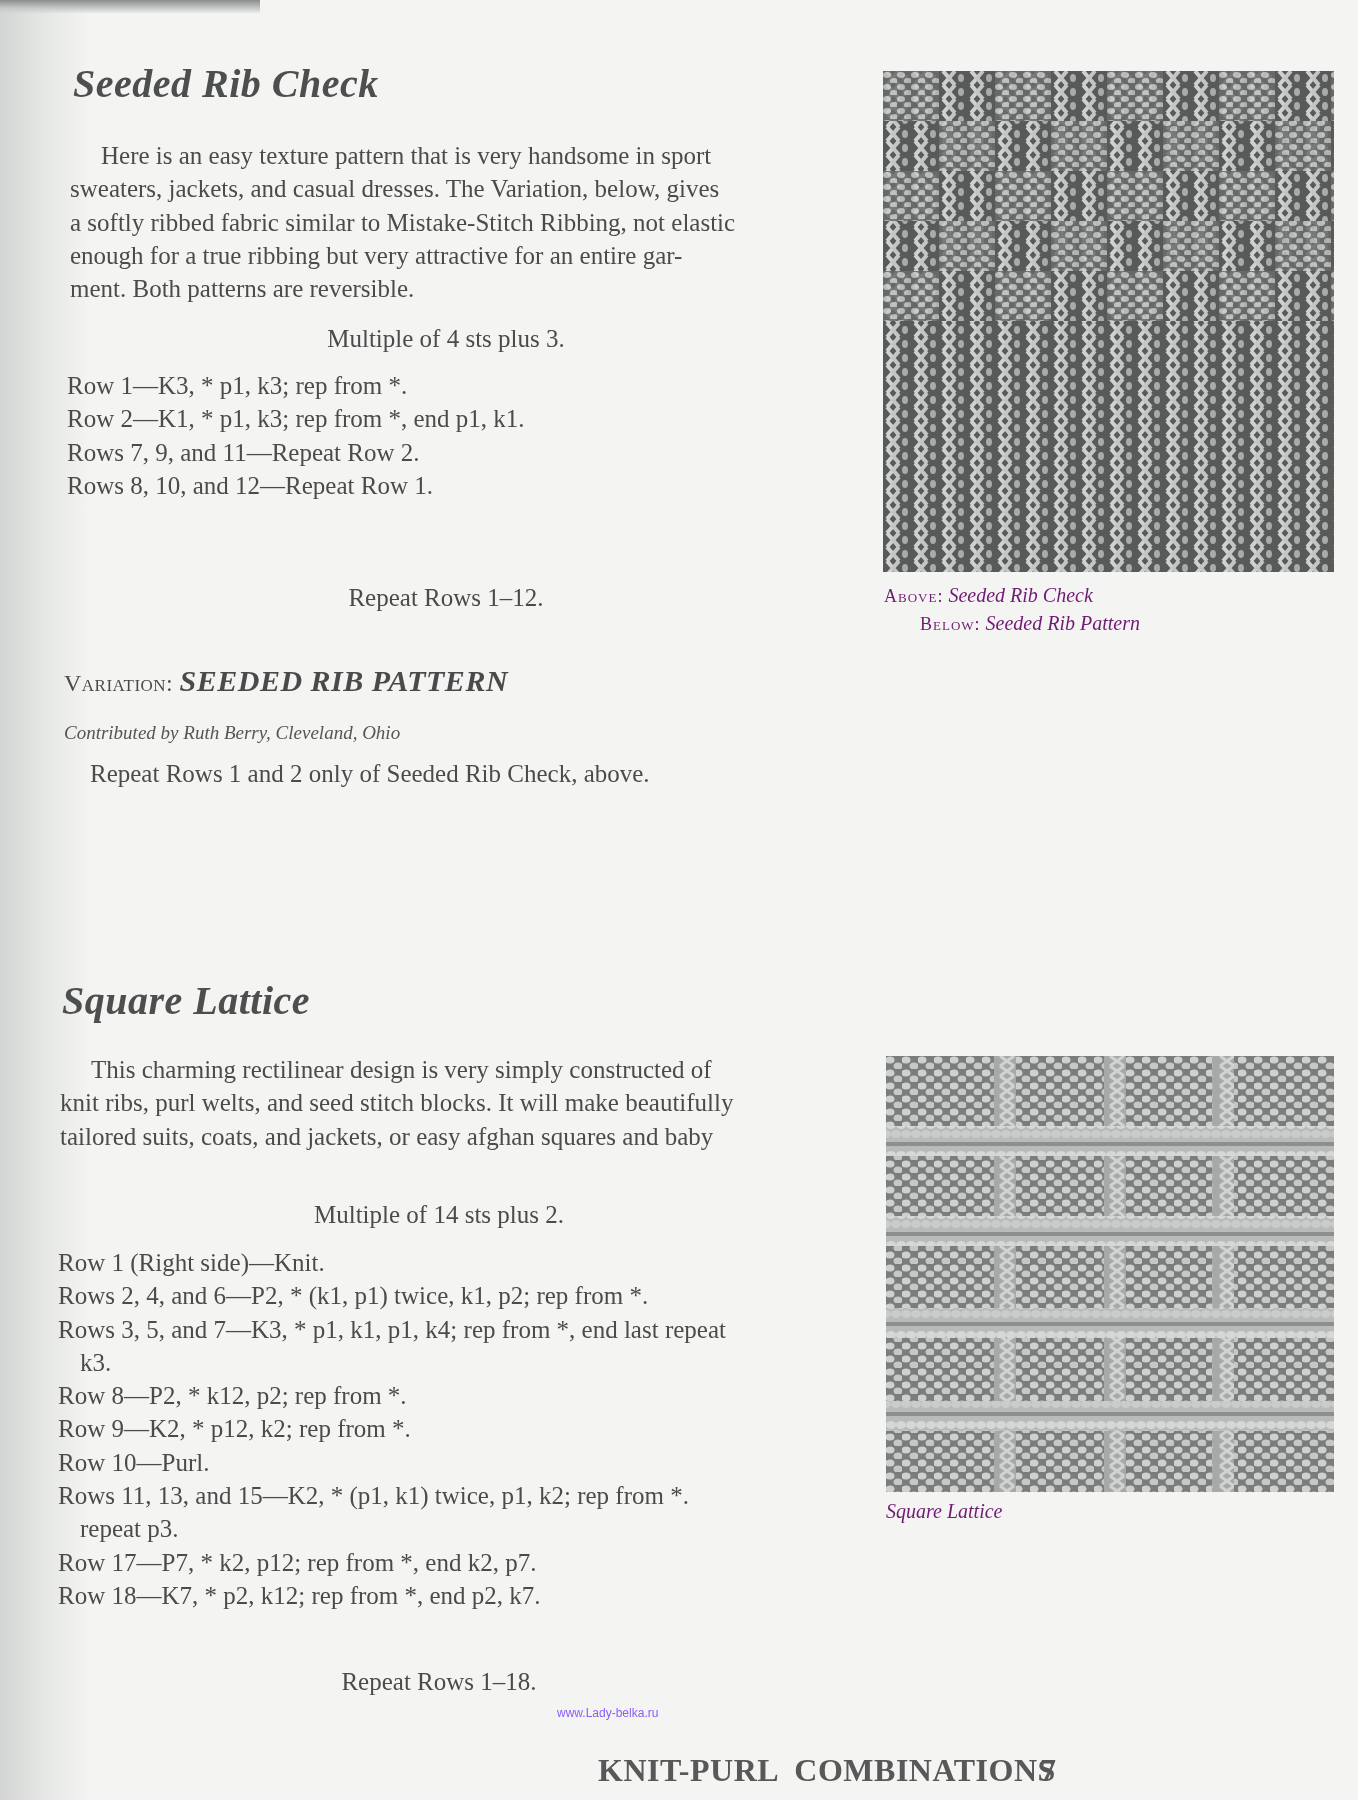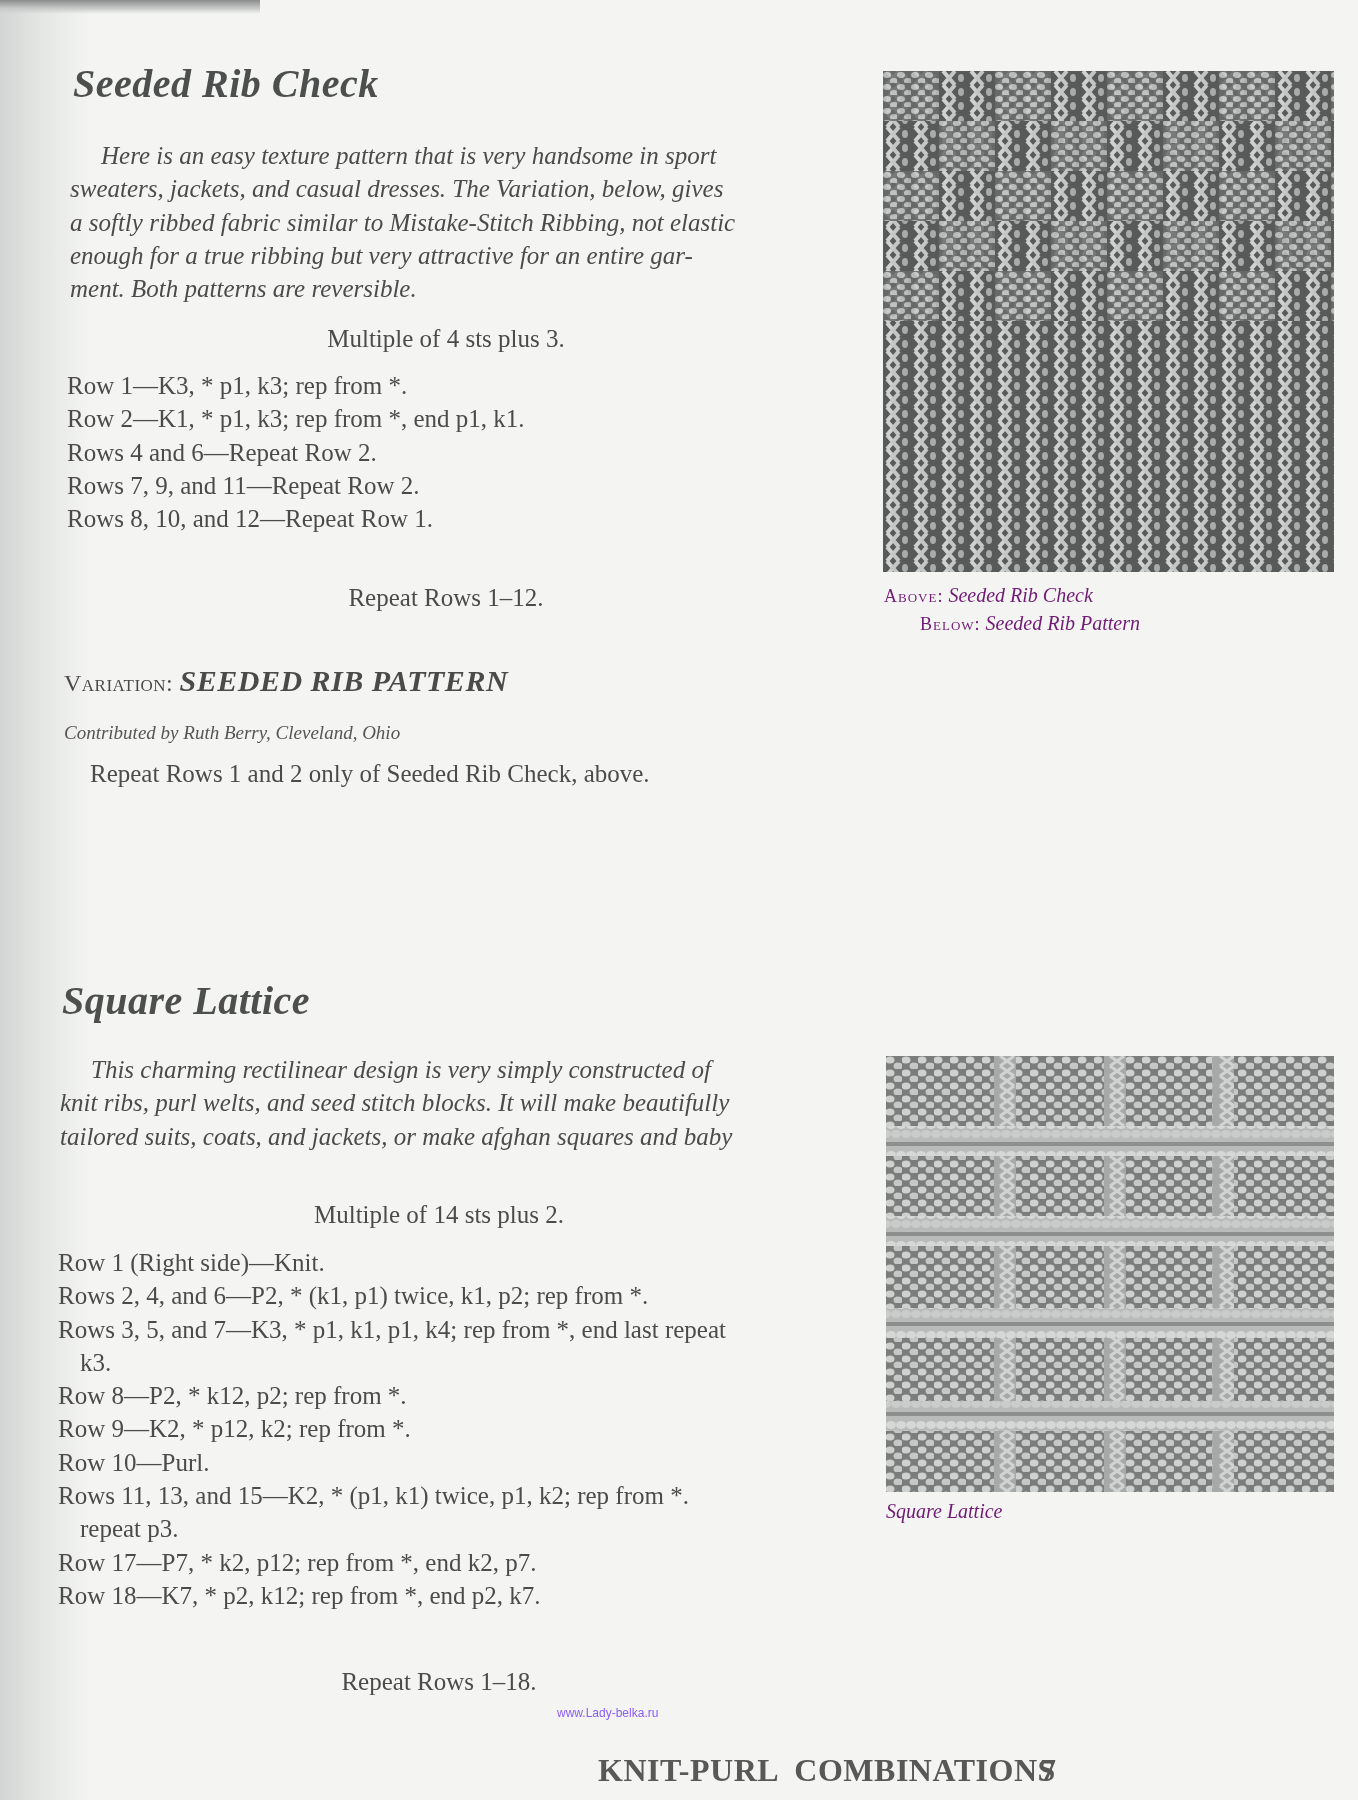--- a/index.html
+++ b/index.html
@@ -17,21 +17,21 @@
     position: absolute; left: 0; top: 0; width: 260px; height: 14px;
     background: linear-gradient(to bottom, #8a8d8c 0%, #c8cac9 60%, rgba(244,245,243,0) 100%);
   }
   .abs { position: absolute; white-space: nowrap; }
   .title {
     font-style: italic; font-weight: bold; font-size: 40px; color: #4d4f4f;
     letter-spacing: 0.5px;
   }
   .body-p {
     position: absolute; font-size: 25px; line-height: 33.3px; color: #4b4b4b;
-    text-align: justify; text-align-last: left; font-style: italic;
+    text-align: justify; text-align-last: left;
   }
   .body-p .line { display: block; white-space: nowrap; }
   .center { text-align: center; font-size: 25px; color: #4b4b4b; }
   .rows { position: absolute; font-size: 25px; line-height: 33.3px; color: #4b4b4b; }
   .rows .r { display: block; white-space: nowrap; }
   .rows .r.cont { padding-left: 22px; }
   .variation { font-size: 25px; color: #4a4a4a; }
   .variation .sc { font-variant: small-caps; letter-spacing: 0.5px; font-size: 24px; }
   .variation .it { font-style: italic; font-weight: bold; font-size: 30px; letter-spacing: 0.5px; }
   .contrib { font-style: italic; font-size: 19px; color: #555; }
@@ -60,21 +60,20 @@
   <span class="line">a softly ribbed fabric similar to Mistake-Stitch Ribbing, not elastic</span>
   <span class="line">enough for a true ribbing but very attractive for an entire gar-</span>
   <span class="line">ment. Both patterns are reversible.</span>
 </div>
 
 <div class="abs center" style="left:70px; top:325px; width:752px;">Multiple of 4 sts plus 3.</div>
 
 <div class="rows" style="left:67px; top:369px;">
   <span class="r">Row 1—K3, * p1, k3; rep from *.</span>
   <span class="r">Row 2—K1, * p1, k3; rep from *, end p1, k1.</span>
-  <span class="r">Rows 4 and 6—Repeat Row 2.</span>
   <span class="r">Rows 7, 9, and 11—Repeat Row 2.</span>
   <span class="r">Rows 8, 10, and 12—Repeat Row 1.</span>
 </div>
 
 <div class="abs center" style="left:70px; top:584px; width:752px;">Repeat Rows 1–12.</div>
 
 <div class="abs variation" style="left:64px; top:664px;">
   <span class="sc">Variation:</span>
   <span class="it">SEEDED RIB PATTERN</span>
 </div>
@@ -115,21 +114,21 @@
 <div class="abs caption" style="left:920px; top:612px;">
   <span class="sc">Below:</span>
   <span class="it">Seeded Rib Pattern</span>
 </div>
 
 <div class="abs title" style="left:62px; top:977px;">Square Lattice</div>
 
 <div class="body-p" style="left:60px; top:1053px; width:758px;">
   <span class="line" style="padding-left:31px;">This charming rectilinear design is very simply constructed of</span>
   <span class="line">knit ribs, purl welts, and seed stitch blocks. It will make beautifully</span>
-  <span class="line">tailored suits, coats, and jackets, or make afghan squares and baby</span>
+  <span class="line">tailored suits, coats, and jackets, or easy afghan squares and baby</span>
 </div>
 
 <div class="abs center" style="left:60px; top:1201px; width:758px;">Multiple of 14 sts plus 2.</div>
 
 <div class="rows" style="left:58px; top:1246px;" id="rows2">
     <span class="r">Row 1 (Right side)—Knit.</span>
     <span class="r">Rows 2, 4, and 6—P2, * (k1, p1) twice, k1, p2; rep from *.</span>
     <span class="r">Rows 3, 5, and 7—K3, * p1, k1, p1, k4; rep from *, end last repeat</span>
     <span class="r cont">k3.</span>
     <span class="r">Row 8—P2, * k12, p2; rep from *.</span>

